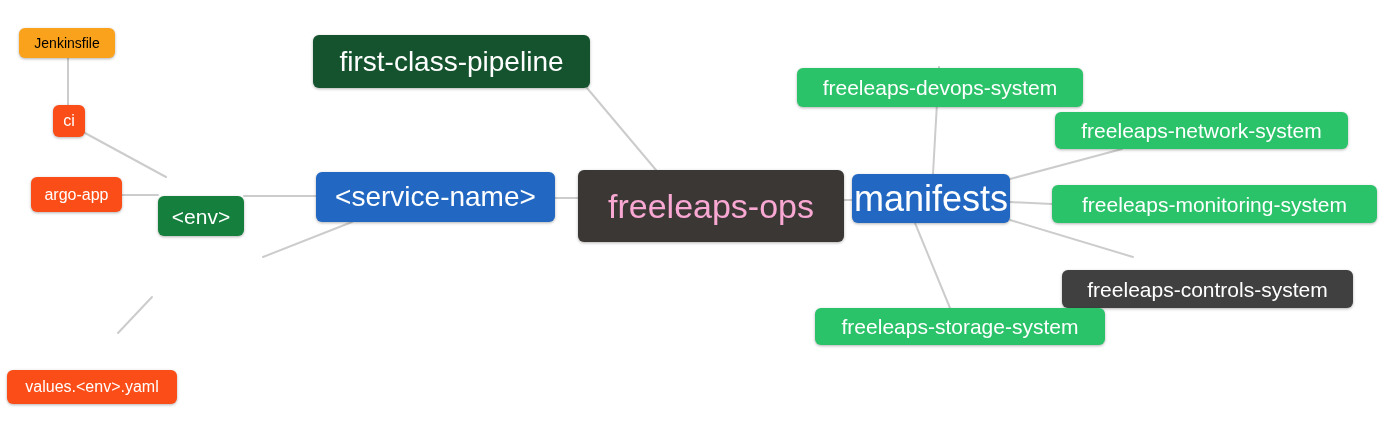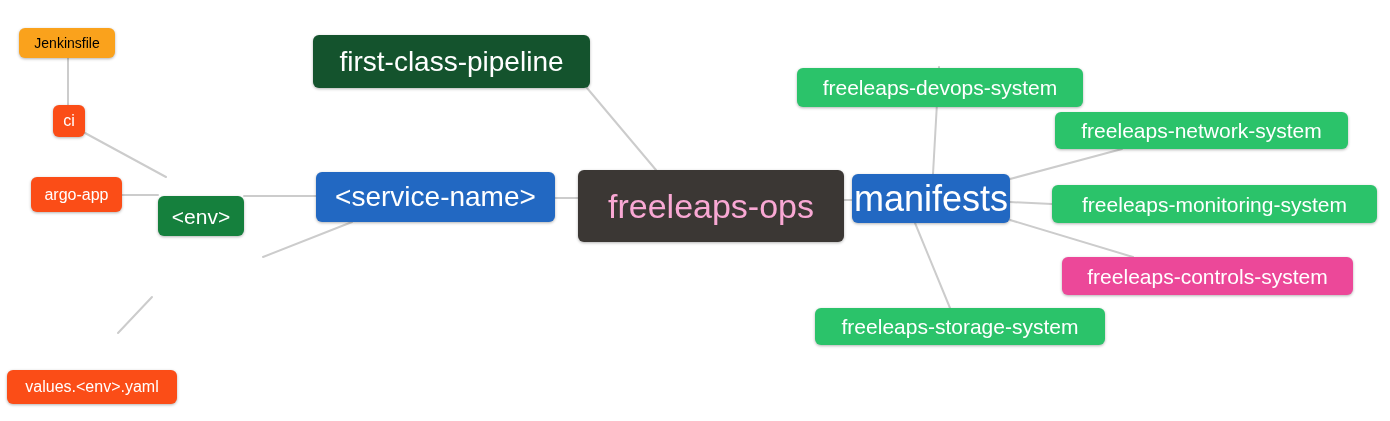--- a/index.html
+++ b/index.html
@@ -53,15 +53,15 @@
     <div class="node" style="left: 316px; top: 172px; width: 239px; height: 50px; font-size: 28px; background: rgb(34, 104, 194); color: rgb(255, 255, 255);">&lt;service-name&gt;</div>
     <div class="node" style="left: 852px; top: 174px; width: 158px; height: 49px; font-size: 36px; background: rgb(34, 104, 194); color: rgb(255, 255, 255);">manifests</div>
     <div class="node" style="left: 158px; top: 176px; width: 86px; height: 40px; font-size: 21px; background: #15803d; color: rgb(255, 255, 255); margin-top: 20px;">&lt;env&gt;</div>
     <div class="node" style="left: 53px; top: 105px; width: 32px; height: 32px; font-size: 16px; background: rgb(251, 77, 23); color: rgb(255, 255, 255);">ci</div>
     <div class="node" style="left: 31px; top: 177px; width: 91px; height: 35px; font-size: 16px; background: rgb(251, 77, 23); color: rgb(255, 255, 255);">argo-app</div>
     <div class="node" style="left: 7px; top: 333px; width: 170px; height: 34px; font-size: 16px; background: rgb(251, 77, 23); color: rgb(255, 255, 255); margin-top: 37px;">values.&lt;env&gt;.yaml</div>
     <div class="node" style="left: 19px; top: 28px; width: 96px; height: 30px; font-size: 14px; background: rgb(250, 162, 28); color: #000000;">Jenkinsfile</div>
     <div class="node" style="left: 797px; top: 28px; width: 286px; height: 39px; font-size: 21px; background: rgb(43, 195, 106); color: rgb(255, 255, 255); margin-top: 40px;">freeleaps-devops-system</div>
     <div class="node" style="left: 1055px; top: 112px; width: 293px; height: 37px; font-size: 21px; background: rgb(43, 195, 106); color: rgb(255, 255, 255); text-align: right;">freeleaps-network-system</div>
     <div class="node" style="left: 1052px; top: 185px; width: 325px; height: 38px; font-size: 21px; background: rgb(43, 195, 106); color: rgb(255, 255, 255);">freeleaps-monitoring-system</div>
-    <div class="node" style="left: 1062px; top: 257px; width: 291px; height: 38px; font-size: 21px; background: #ec4899; color: rgb(255, 255, 255);">freeleaps-controls-system</div>
+    <div class="node" style="left: 1062px; top: 270px; width: 291px; height: 38px; font-size: 21px; background: #404040; color: rgb(255, 255, 255);">freeleaps-controls-system</div>
     <div class="node" style="left: 815px; top: 308px; width: 290px; height: 37px; font-size: 21px; background: rgb(43, 195, 106); color: rgb(255, 255, 255);">freeleaps-storage-system</div>
   </div>
 
 </body></html>

